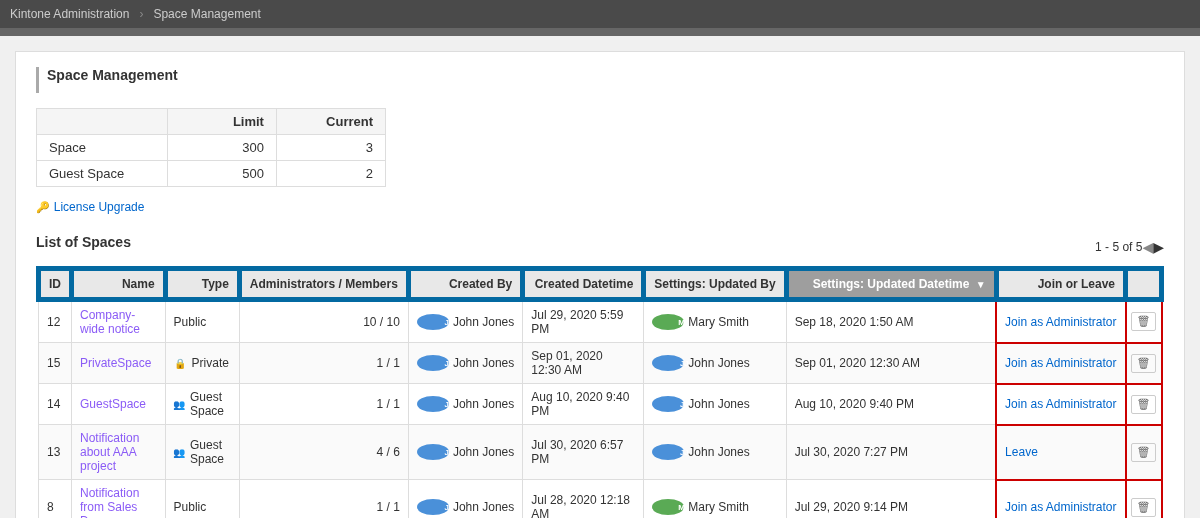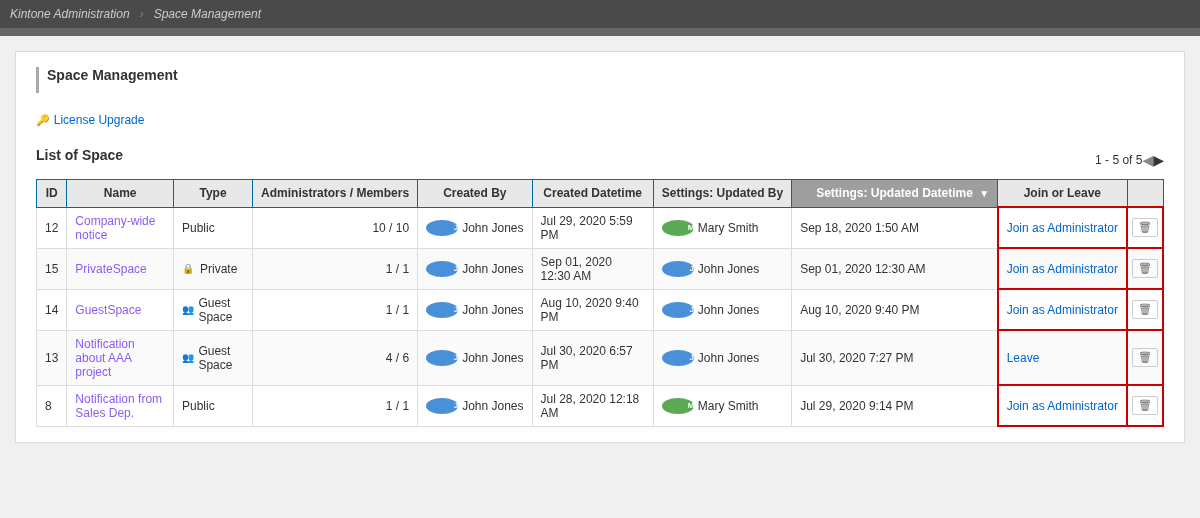--- a/index.html
+++ b/index.html
@@ -6,21 +6,20 @@
     body { font-family: Arial, sans-serif; font-size: 13px; background: #f0f0f0; color: #333; }
 
     
     .top-nav {
       background: #4a4a4a;
       padding: 0 10px;
       height: 28px;
       display: flex;
       align-items: center;
       gap: 10px;
-      font-style: italic;
     }
     .top-nav a {
       color: #ccc;
       text-decoration: none;
       font-size: 12px;
     }
     .top-nav span {
       color: #888;
       font-size: 12px;
     }
@@ -135,23 +134,23 @@
     }
 
     
     .spaces-table {
       width: 100%;
       border-collapse: collapse;
       font-size: 12px;
     }
     .spaces-table th {
       background: #e8e8e8;
-      border: 1px solid #0369a1;
+      border: 5px solid #0369a1;
       padding: 6px 8px;
-      text-align: center;
+      text-align: right;
       font-weight: bold;
       font-size: 12px;
       color: #333;
       white-space: nowrap;
     }
     .spaces-table th.sorted {
       background: #9e9e9e;
       color: #fff;
       padding-left: 24px;
     }
@@ -271,29 +270,50 @@
 </div>
 <div class="gray-bar"></div>
 
 <div class="main-content">
   <div class="panel">
 
     
     <div class="panel-title">Space Management</div>
 
     
+    <table class="usage-table">
+      <thead>
+        <tr>
+          <th></th>
+          <th>Limit</th>
+          <th>Current</th>
+        </tr>
+      </thead>
+      <tbody id="usage-tbody">
+      <tr>
+    <td>Space</td>
+    <td>300</td>
+    <td>3</td>
+  </tr>
+          <tr>
+    <td>Guest Space</td>
+    <td>500</td>
+    <td>2</td>
+  </tr>
+        </tbody>
+    </table>
     <a class="license-link">
       <span class="key-icon">🔑</span>
       <span>License Upgrade</span>
     </a>
 
     
     <div class="spaces-section">
       <div class="spaces-header-row">
-        <div class="section-title">List of Space</div>
+        <div class="section-title">List of Spaces</div>
         <div class="pagination-info">
           <span>1 - 5 of 5</span>
           <span class="nav-arrow">◀</span>
           <span class="nav-arrow active">▶</span>
         </div>
       </div>
 
       <table class="spaces-table">
         <thead>
           <tr>

